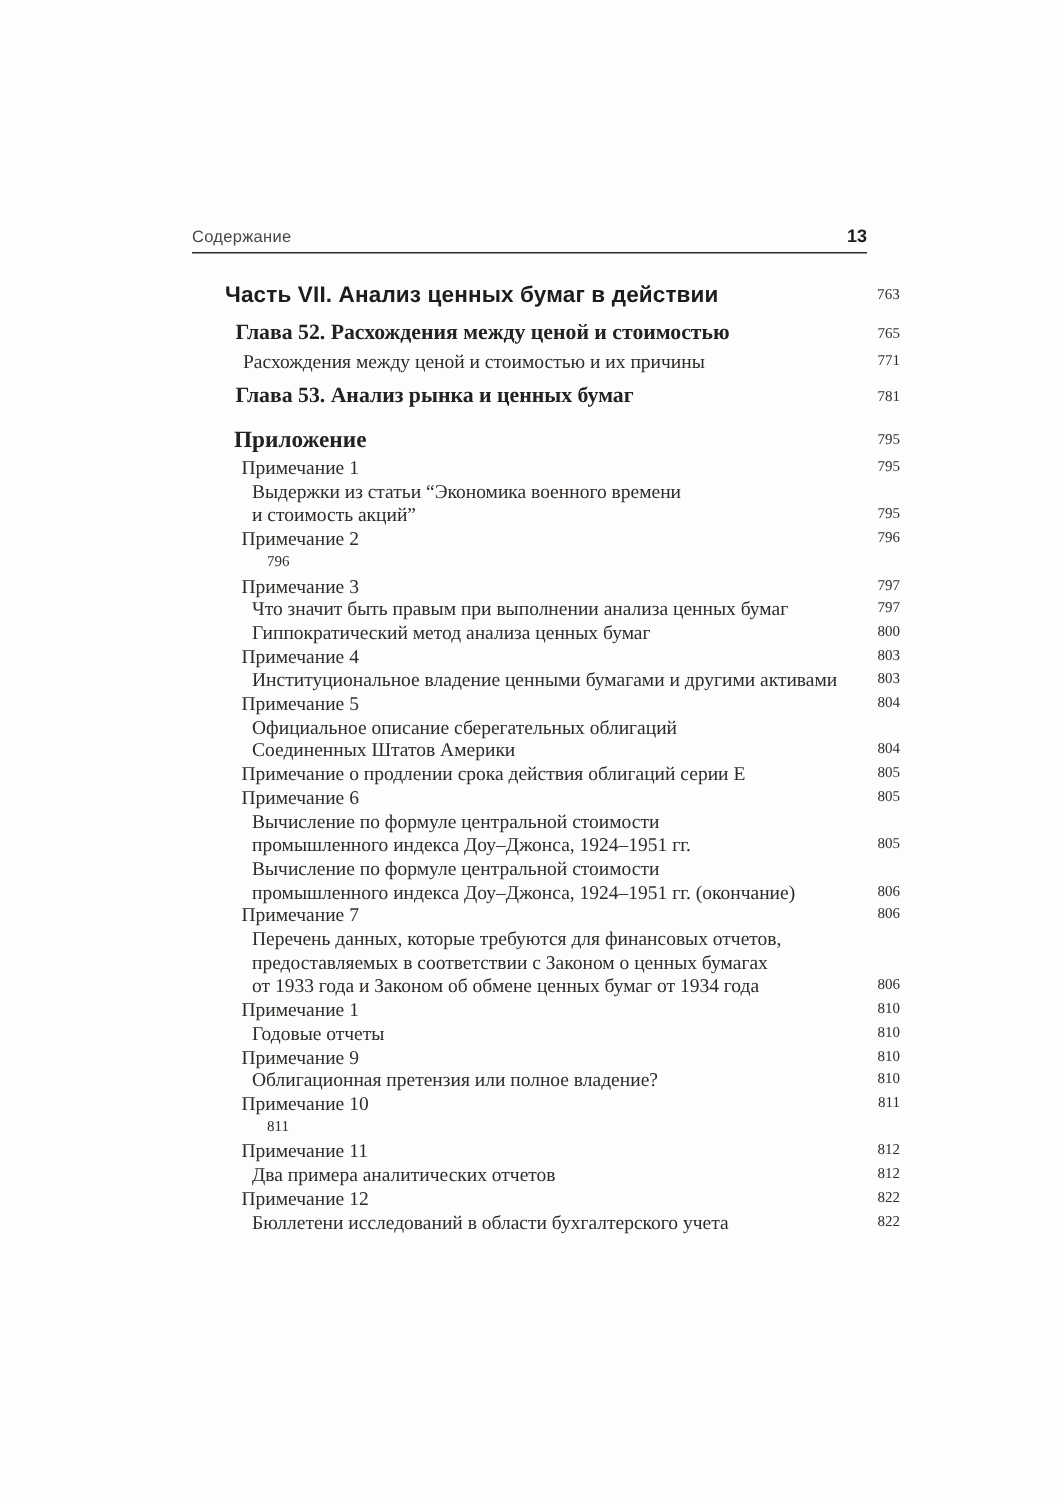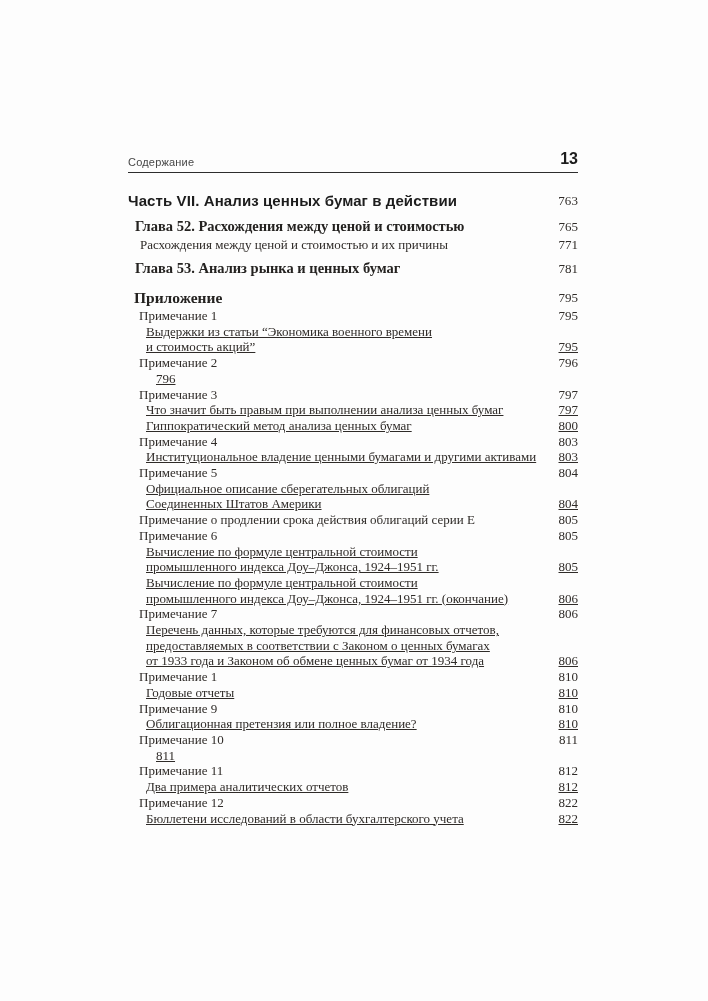--- a/index.html
+++ b/index.html
@@ -28,36 +28,36 @@
     margin-bottom: 18px;
   }
   .running-title {
     font-family: "Liberation Sans", sans-serif;
     font-size: 11px;
     color: #474747;
     letter-spacing: 0.2px;
   }
   .running-pagenum {
     font-family: "Liberation Sans", sans-serif;
-    font-size: 16px;
+    font-size: 12px;
     font-weight: 700;
     color: #1c1c1c;
   }
   
-  .toc { width: 450px; }
+  .toc { width: 450px; margin-left: 22px; }
   .row {
     display: flex;
     justify-content: space-between;
     align-items: flex-end;
   }
   .row .title { }
   .row .page {
     font-family: "Liberation Serif", serif;
     font-weight: 400;
-    font-size: 13px;
+    font-size: 10px;
     color: #2f2b28;
     text-align: right;
     white-space: nowrap;
     padding-left: 10px;
     line-height: inherit;
   }
   .row.part {
     font-family: "Liberation Sans", sans-serif;
     font-weight: 700;
     font-size: 15px;
@@ -91,21 +91,20 @@
   }
   .row.note {
     font-size: 13px;
     line-height: 15.7px;
     padding-left: 11px;
   }
   .row.notesub {
     font-size: 13px;
     line-height: 15.7px;
     padding-left: 18px;
-    text-decoration: underline;
   }
 </style>
 </head>
 <body>
 
 <div class="book-page">
   <div class="running-header">
     <span class="running-title">Содержание</span>
     <span class="running-pagenum">13</span>
   </div>

